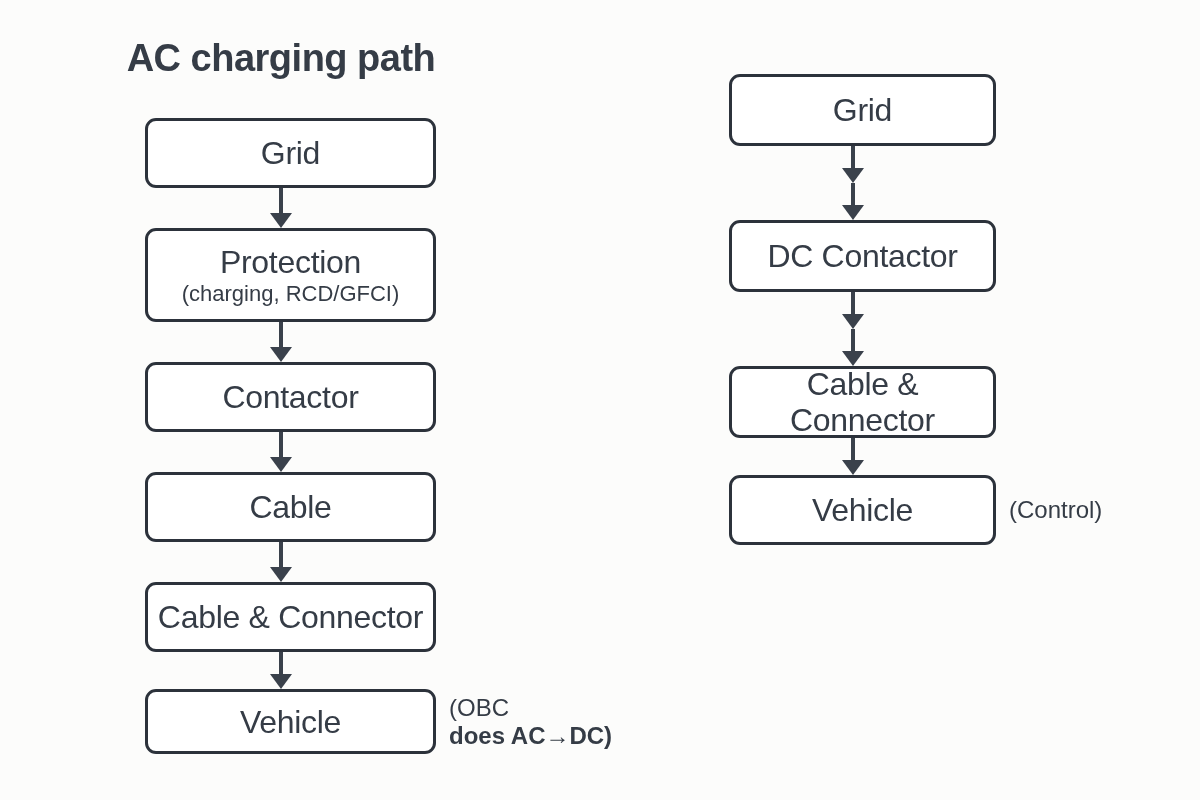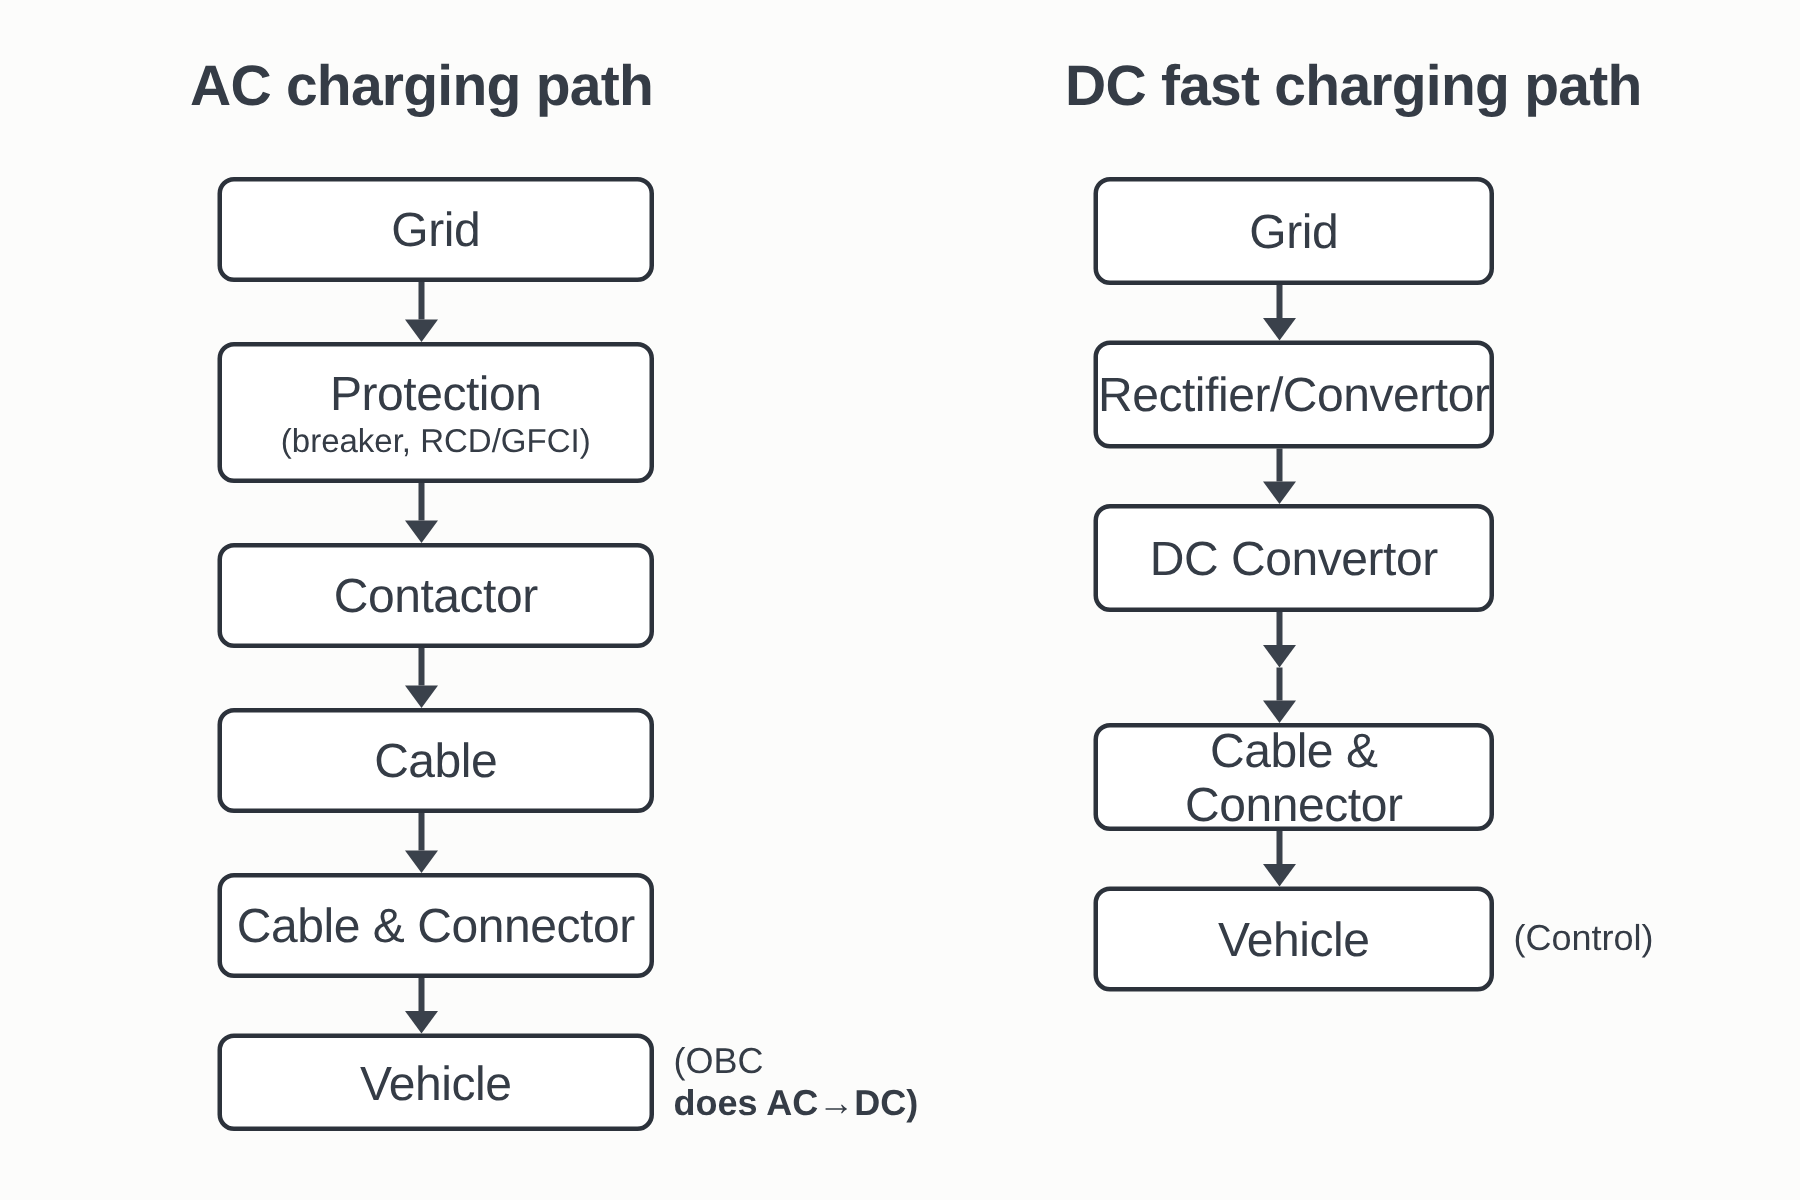--- a/index.html
+++ b/index.html
@@ -103,21 +103,21 @@
         </div>
       </div>
       <div class="arrow">
         <span class="arrow-shaft"></span>
         <span class="arrow-head"></span>
       </div>
 
       <div class="node-row">
         <div class="node h94">
           <span class="label">Protection</span>
-          <span class="sublabel">(breaker, RCD/GFCI)</span>
+          <span class="sublabel">(charging, RCD/GFCI)</span>
         </div>
       </div>
       <div class="arrow">
         <span class="arrow-shaft"></span>
         <span class="arrow-head"></span>
       </div>
 
       <div class="node-row">
         <div class="node h70">
           <span class="label">Contactor</span>
@@ -155,46 +155,40 @@
         <div class="annotation">
           <div class="ann-line1">(OBC</div>
           <div class="ann-line2">does AC→DC)</div>
         </div>
       </div>
 
     </div>
   </section>
 
   <section class="column col-dc">
-    <h2 class="col-title">DC fast charging path</h2>
     <div class="stack">
 
       <div class="node-row">
         <div class="node h72">
           <span class="label">Grid</span>
         </div>
       </div>
       <div class="arrow short">
         <span class="arrow-shaft"></span>
         <span class="arrow-head"></span>
       </div>
 
+      <div class="arrow short">
+        <span class="arrow-shaft"></span>
+        <span class="arrow-head"></span>
+      </div>
+
       <div class="node-row">
         <div class="node h72">
-          <span class="label">Rectifier/Convertor</span>
-        </div>
-      </div>
-      <div class="arrow short">
-        <span class="arrow-shaft"></span>
-        <span class="arrow-head"></span>
-      </div>
-
-      <div class="node-row">
-        <div class="node h72">
-          <span class="label">DC Convertor</span>
+          <span class="label">DC Contactor</span>
         </div>
       </div>
       <div class="arrow short">
         <span class="arrow-shaft"></span>
         <span class="arrow-head"></span>
       </div>
 
       <div class="arrow short">
         <span class="arrow-shaft"></span>
         <span class="arrow-head"></span>

